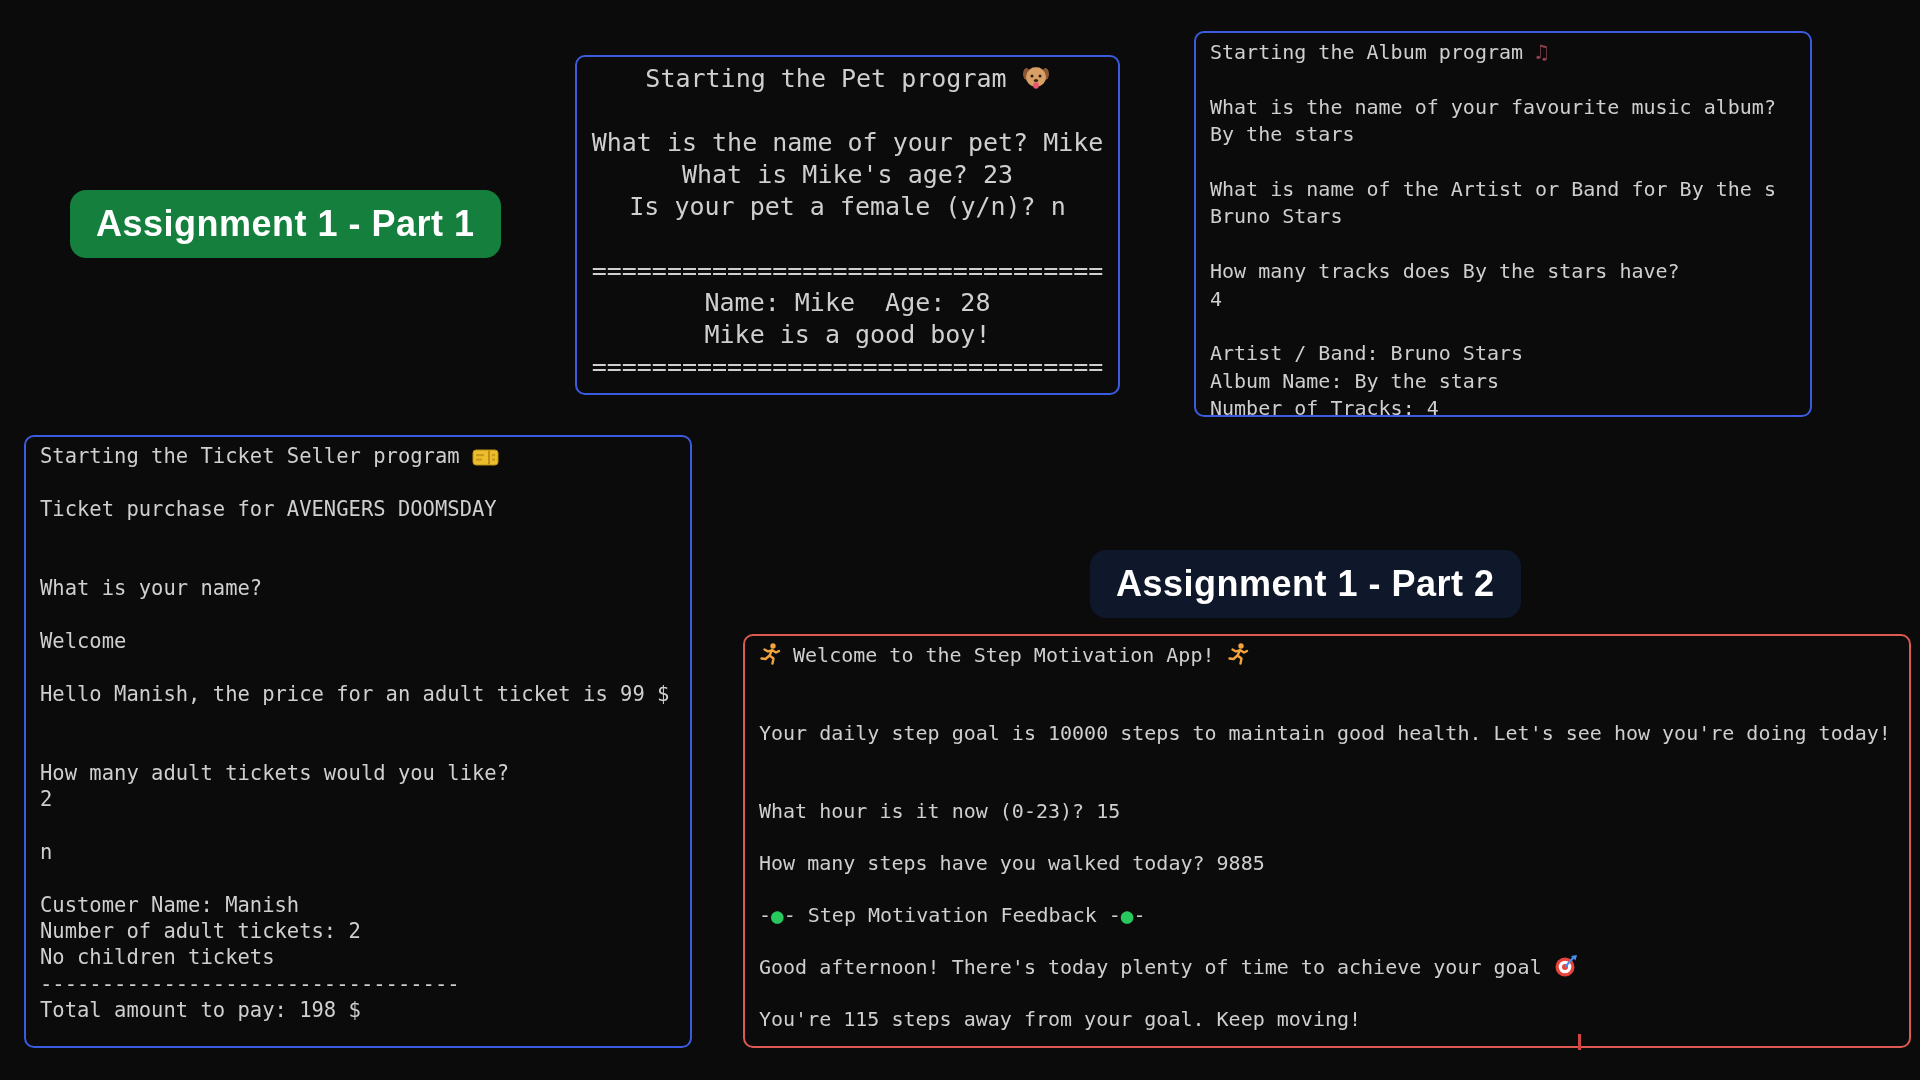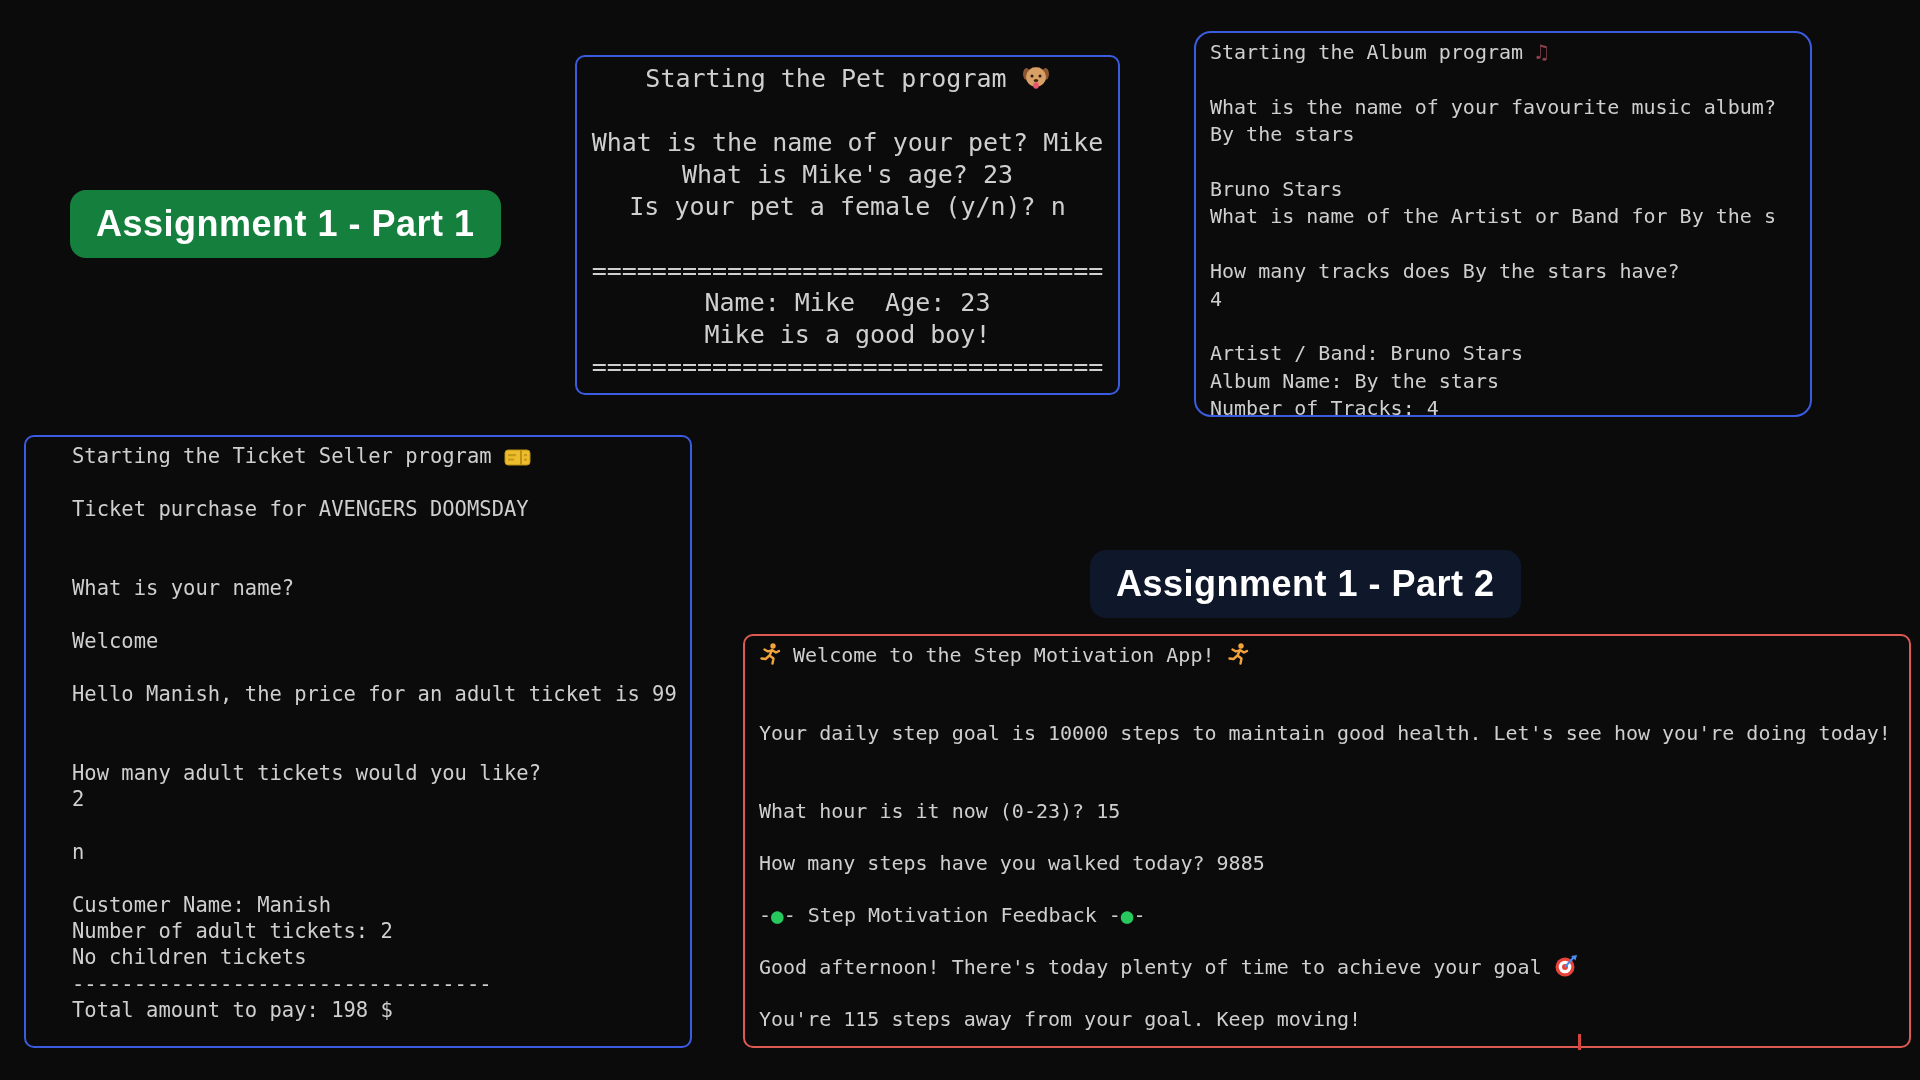--- a/index.html
+++ b/index.html
@@ -14,21 +14,21 @@
   .tline{white-space:pre;}
   .icon{display:inline-block;vertical-align:-4px;line-height:0;}
   [data-name="music-icon"]{color:#87424e;font-size:1.05em;line-height:1;vertical-align:0;}
   [data-name="green-dot-icon"]{color:#27c95f;font-size:1.05em;line-height:1;vertical-align:-1px;}
   
   #pet-box{left:575px;top:55px;width:545px;height:340px;font-size:25px;}
   #pet-box .tline{line-height:32px;height:32px;}
   #album-box{left:1194px;top:31px;width:618px;height:386px;font-size:20px;}
   #album-box .tline{line-height:27.4px;height:27.4px;}
   #ticket-box{left:24px;top:435px;width:668px;height:613px;font-size:20.5px;}
-  #ticket-box .tline{line-height:26.4px;height:26.4px;margin-left:32px;}
+  #ticket-box .tline{line-height:26.4px;height:26.4px;}
   #step-box{left:728px;top:634px;width:1168px;height:414px;font-size:20px;border-color:#dd5a52;}
   #step-box .tline{line-height:26px;height:26px;}
   #badge-part1{left:70px;top:190px;background:#4f6cf3;}
   #badge-part2{left:1090px;top:550px;background:#f8655f;}
   .cursor-mark{position:absolute;left:1578px;top:1034px;width:3px;height:16px;background:#d2453e;}
 </style>
 </head>
 <body>
 
 <div id="stage" data-name="canvas">
@@ -48,35 +48,35 @@
               <circle cx="18" cy="13" r="1.5" fill="#2b1a10"></circle>
               <ellipse cx="14" cy="17.5" rx="2.2" ry="1.6" fill="#3a2417"></ellipse>
               <ellipse cx="14" cy="22.5" rx="2.8" ry="3.2" fill="#e8566e"></ellipse>
             </svg></span></div>
         <div class="tline" data-name="terminal-line">&nbsp;</div>
         <div class="tline" data-name="terminal-line"><span>What is the name of your pet? Mike</span></div>
         <div class="tline" data-name="terminal-line"><span>What is Mike's age? 23</span></div>
         <div class="tline" data-name="terminal-line"><span>Is your pet a female (y/n)? n</span></div>
         <div class="tline" data-name="terminal-line">&nbsp;</div>
         <div class="tline" data-name="terminal-line"><span>==================================</span></div>
-        <div class="tline" data-name="terminal-line"><span>Name: Mike  Age: 23</span></div>
+        <div class="tline" data-name="terminal-line"><span>Name: Mike  Age: 28</span></div>
         <div class="tline" data-name="terminal-line"><span>Mike is a good boy!</span></div>
         <div class="tline" data-name="terminal-line"><span>==================================</span></div>
       </div>
   </div>
 
-  <div class="term" id="album-box" data-name="album-program-terminal" style="border-color: rgb(59, 92, 224); border-radius: 17px;">
+  <div class="term" id="album-box" data-name="album-program-terminal" style="border-color: rgb(59, 92, 224);">
     <div class="inner" data-name="album-program-output">
         <div class="tline" data-name="terminal-line"><span>Starting the Album program </span><span class="icon" data-name="music-icon">♫</span></div>
         <div class="tline" data-name="terminal-line">&nbsp;</div>
         <div class="tline" data-name="terminal-line"><span>What is the name of your favourite music album?</span></div>
         <div class="tline" data-name="terminal-line"><span>By the stars</span></div>
         <div class="tline" data-name="terminal-line">&nbsp;</div>
+        <div class="tline" data-name="terminal-line"><span>What is name of the Artist or Band for By the s</span></div>
         <div class="tline" data-name="terminal-line"><span>Bruno Stars</span></div>
-        <div class="tline" data-name="terminal-line"><span>What is name of the Artist or Band for By the s</span></div>
         <div class="tline" data-name="terminal-line">&nbsp;</div>
         <div class="tline" data-name="terminal-line"><span>How many tracks does By the stars have?</span></div>
         <div class="tline" data-name="terminal-line"><span>4</span></div>
         <div class="tline" data-name="terminal-line">&nbsp;</div>
         <div class="tline" data-name="terminal-line"><span>Artist / Band: Bruno Stars</span></div>
         <div class="tline" data-name="terminal-line"><span>Album Name: By the stars</span></div>
         <div class="tline" data-name="terminal-line"><span>Number of Tracks: 4</span></div>
       </div>
   </div>
 

